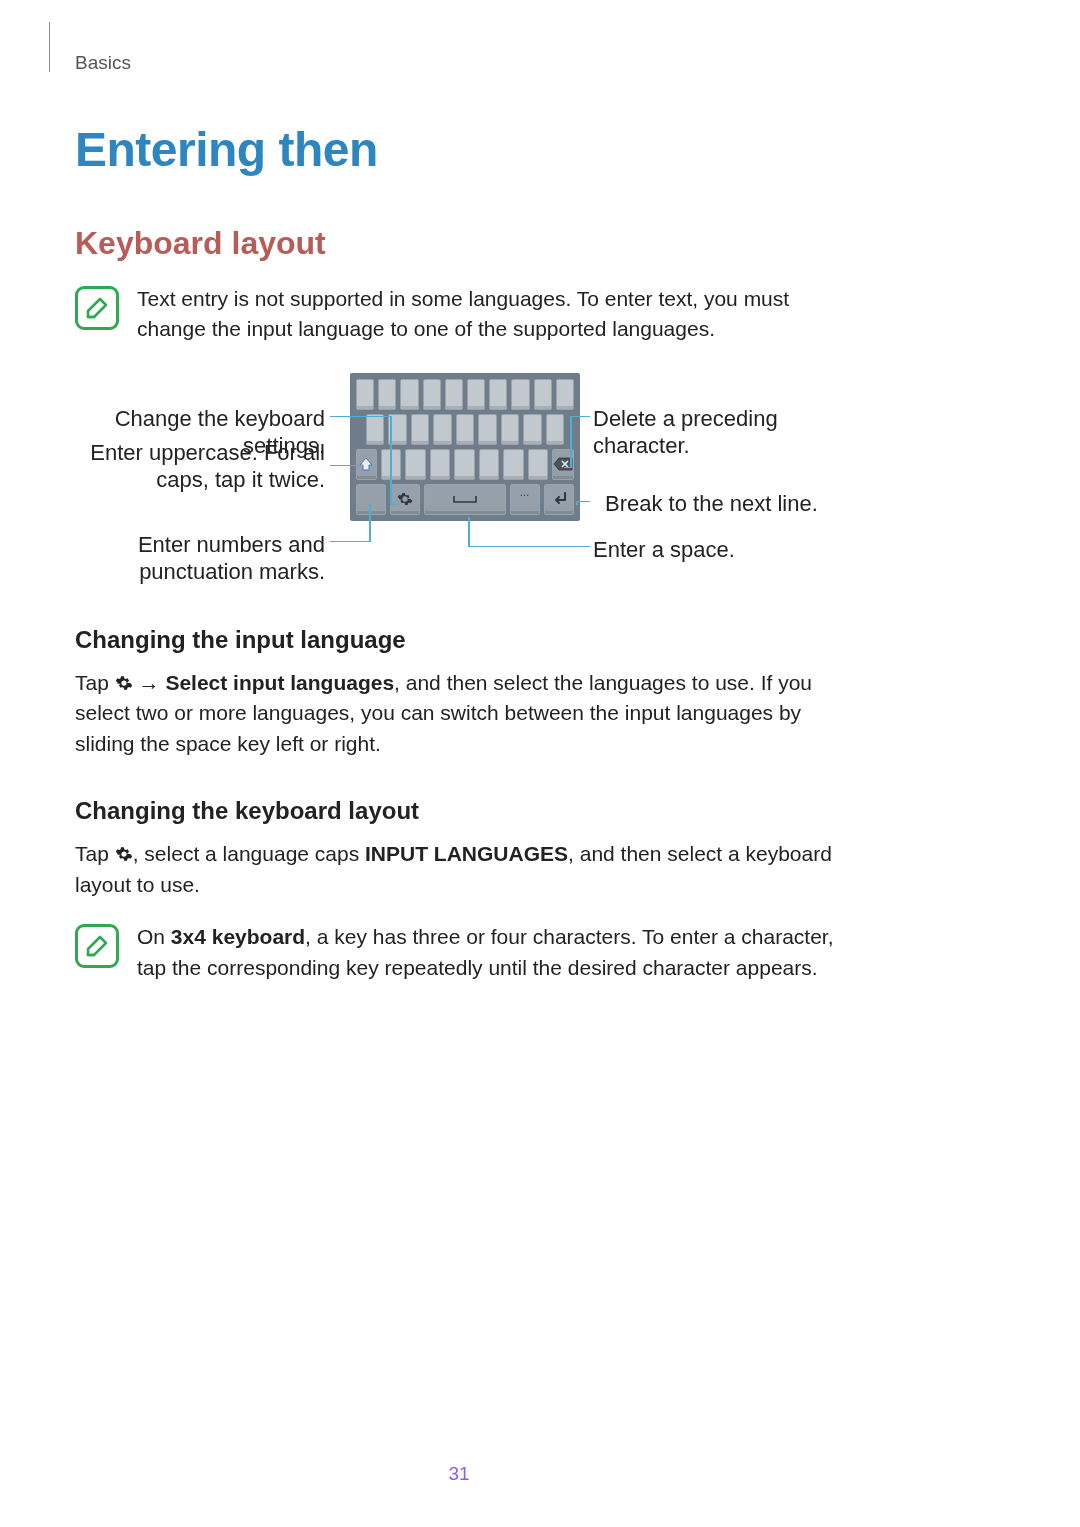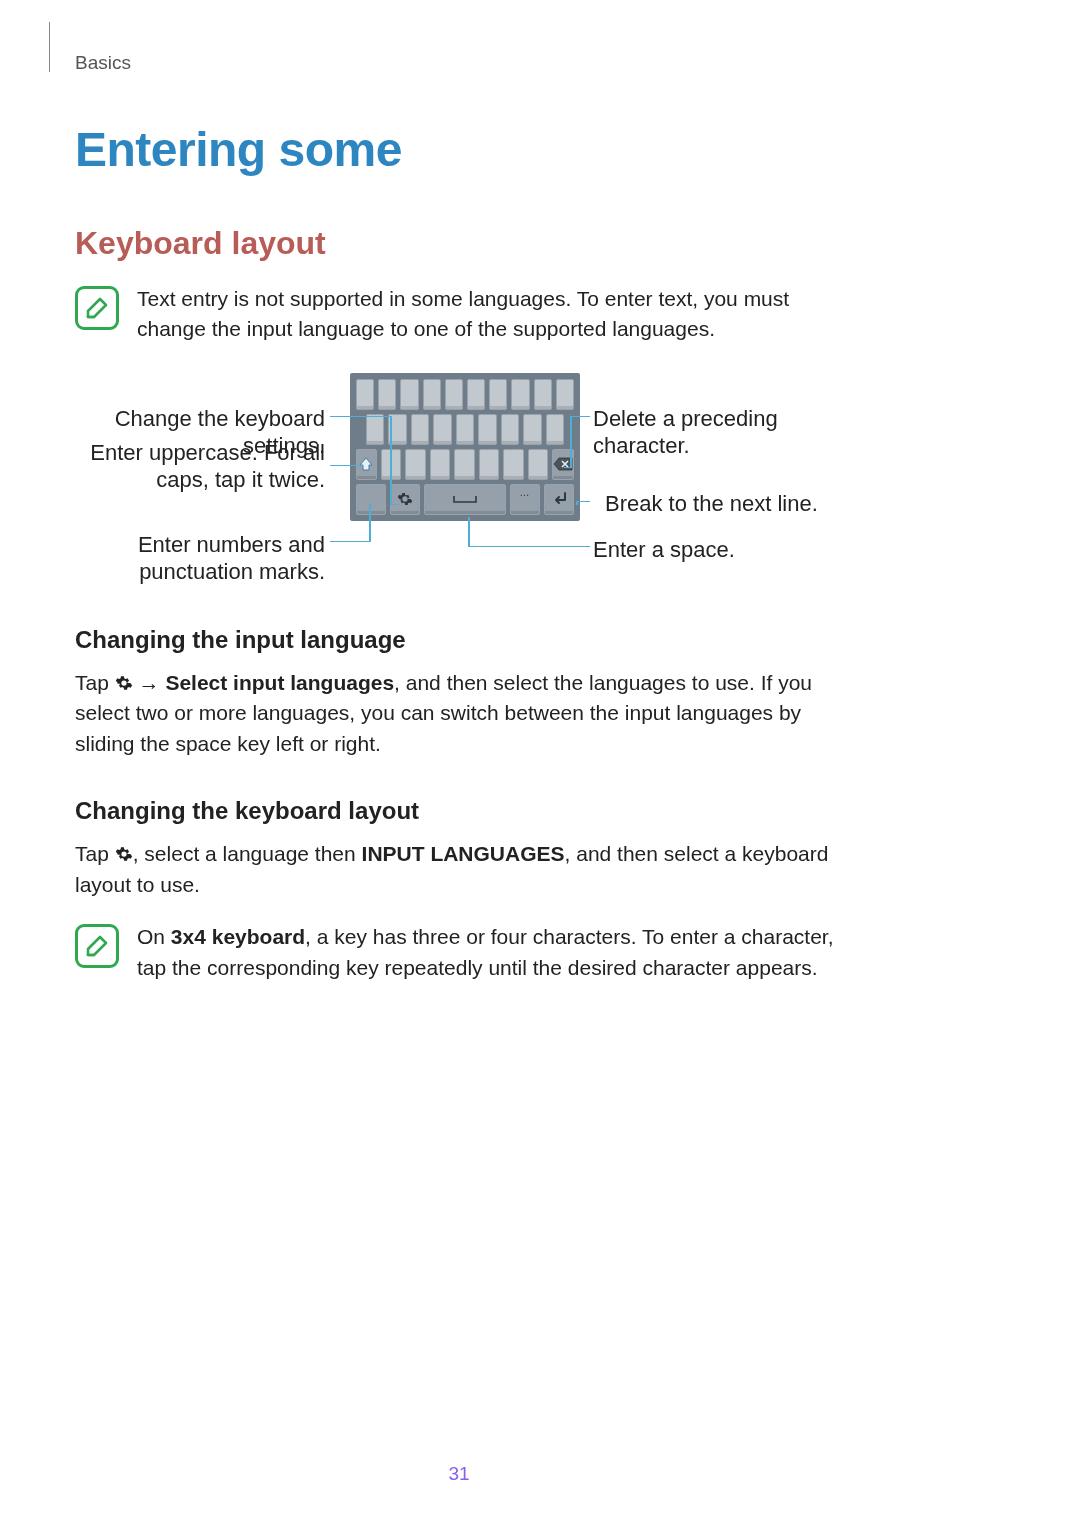--- a/index.html
+++ b/index.html
@@ -45,21 +45,21 @@
   .r4 .enter { flex: 0 0 30px; display: flex; align-items: center; justify-content: center; }
   .key svg { display: block; }
 </style>
 </head>
 <body>
 
 <div class="page">
   <div class="header-rule"></div>
   <div class="running-head">Basics</div>
 
-  <h1 class="h1">Entering some</h1>
+  <h1 class="h1">Entering then</h1>
 
   <h2 class="h2">Keyboard layout</h2>
 
   <div class="note-row">
     <div class="note-icon">
       <svg width="30" height="30" viewBox="0 0 30 30">
         <rect x="4" y="4" width="22" height="22" fill="none"></rect>
         <path d="M6 24 L6 18 L18 6 L24 12 L12 24 Z" fill="none" stroke="#2fa84f" stroke-width="2.6" stroke-linejoin="round"></path>
         <path d="M6 24 L12 24" stroke="#2fa84f" stroke-width="2.6" stroke-linecap="round"></path>
       </svg>
@@ -164,21 +164,21 @@
   <p class="body">
     <span>Tap </span><svg class="gear-inline" viewBox="0 0 24 24">
         <path d="M12 8.5a3.5 3.5 0 1 0 0 7 3.5 3.5 0 0 0 0-7zm9 3.5c0 .4 0 .8-.1 1.2l2.1 1.6-2 3.4-2.5-1c-.6.5-1.3.9-2 1.2l-.4 2.6h-4l-.4-2.6c-.7-.3-1.4-.7-2-1.2l-2.5 1-2-3.4 2.1-1.6C3 12.8 3 12.4 3 12s0-.8.1-1.2L1 9.2l2-3.4 2.5 1c.6-.5 1.3-.9 2-1.2L7.9 3h4l.4 2.6c.7.3 1.4.7 2 1.2l2.5-1 2 3.4-2.1 1.6c.1.4.1.8.1 1.2z" fill="#222"></path>
       </svg><span> → </span><b>Select input languages</b><span>, and then select the languages to use. If you select two or more languages, you can switch between the input languages by sliding the space key left or right.</span>
   </p>
 
   <h3 class="h3">Changing the keyboard layout</h3>
   <p class="body">
     <span>Tap </span><svg class="gear-inline" viewBox="0 0 24 24">
         <path d="M12 8.5a3.5 3.5 0 1 0 0 7 3.5 3.5 0 0 0 0-7zm9 3.5c0 .4 0 .8-.1 1.2l2.1 1.6-2 3.4-2.5-1c-.6.5-1.3.9-2 1.2l-.4 2.6h-4l-.4-2.6c-.7-.3-1.4-.7-2-1.2l-2.5 1-2-3.4 2.1-1.6C3 12.8 3 12.4 3 12s0-.8.1-1.2L1 9.2l2-3.4 2.5 1c.6-.5 1.3-.9 2-1.2L7.9 3h4l.4 2.6c.7.3 1.4.7 2 1.2l2.5-1 2 3.4-2.1 1.6c.1.4.1.8.1 1.2z" fill="#222"></path>
-      </svg><span>, select a language then </span><b>INPUT LANGUAGES</b><span>, and then select a keyboard layout to use.</span>
+      </svg><span>, select a language caps </span><b>INPUT LANGUAGES</b><span>, and then select a keyboard layout to use.</span>
   </p>
 
   <div class="note-row">
     <div class="note-icon">
       <svg width="30" height="30" viewBox="0 0 30 30">
         <path d="M6 24 L6 18 L18 6 L24 12 L12 24 Z" fill="none" stroke="#2fa84f" stroke-width="2.6" stroke-linejoin="round"></path>
         <path d="M6 24 L12 24" stroke="#2fa84f" stroke-width="2.6" stroke-linecap="round"></path>
       </svg>
     </div>
     <div class="note-text">

